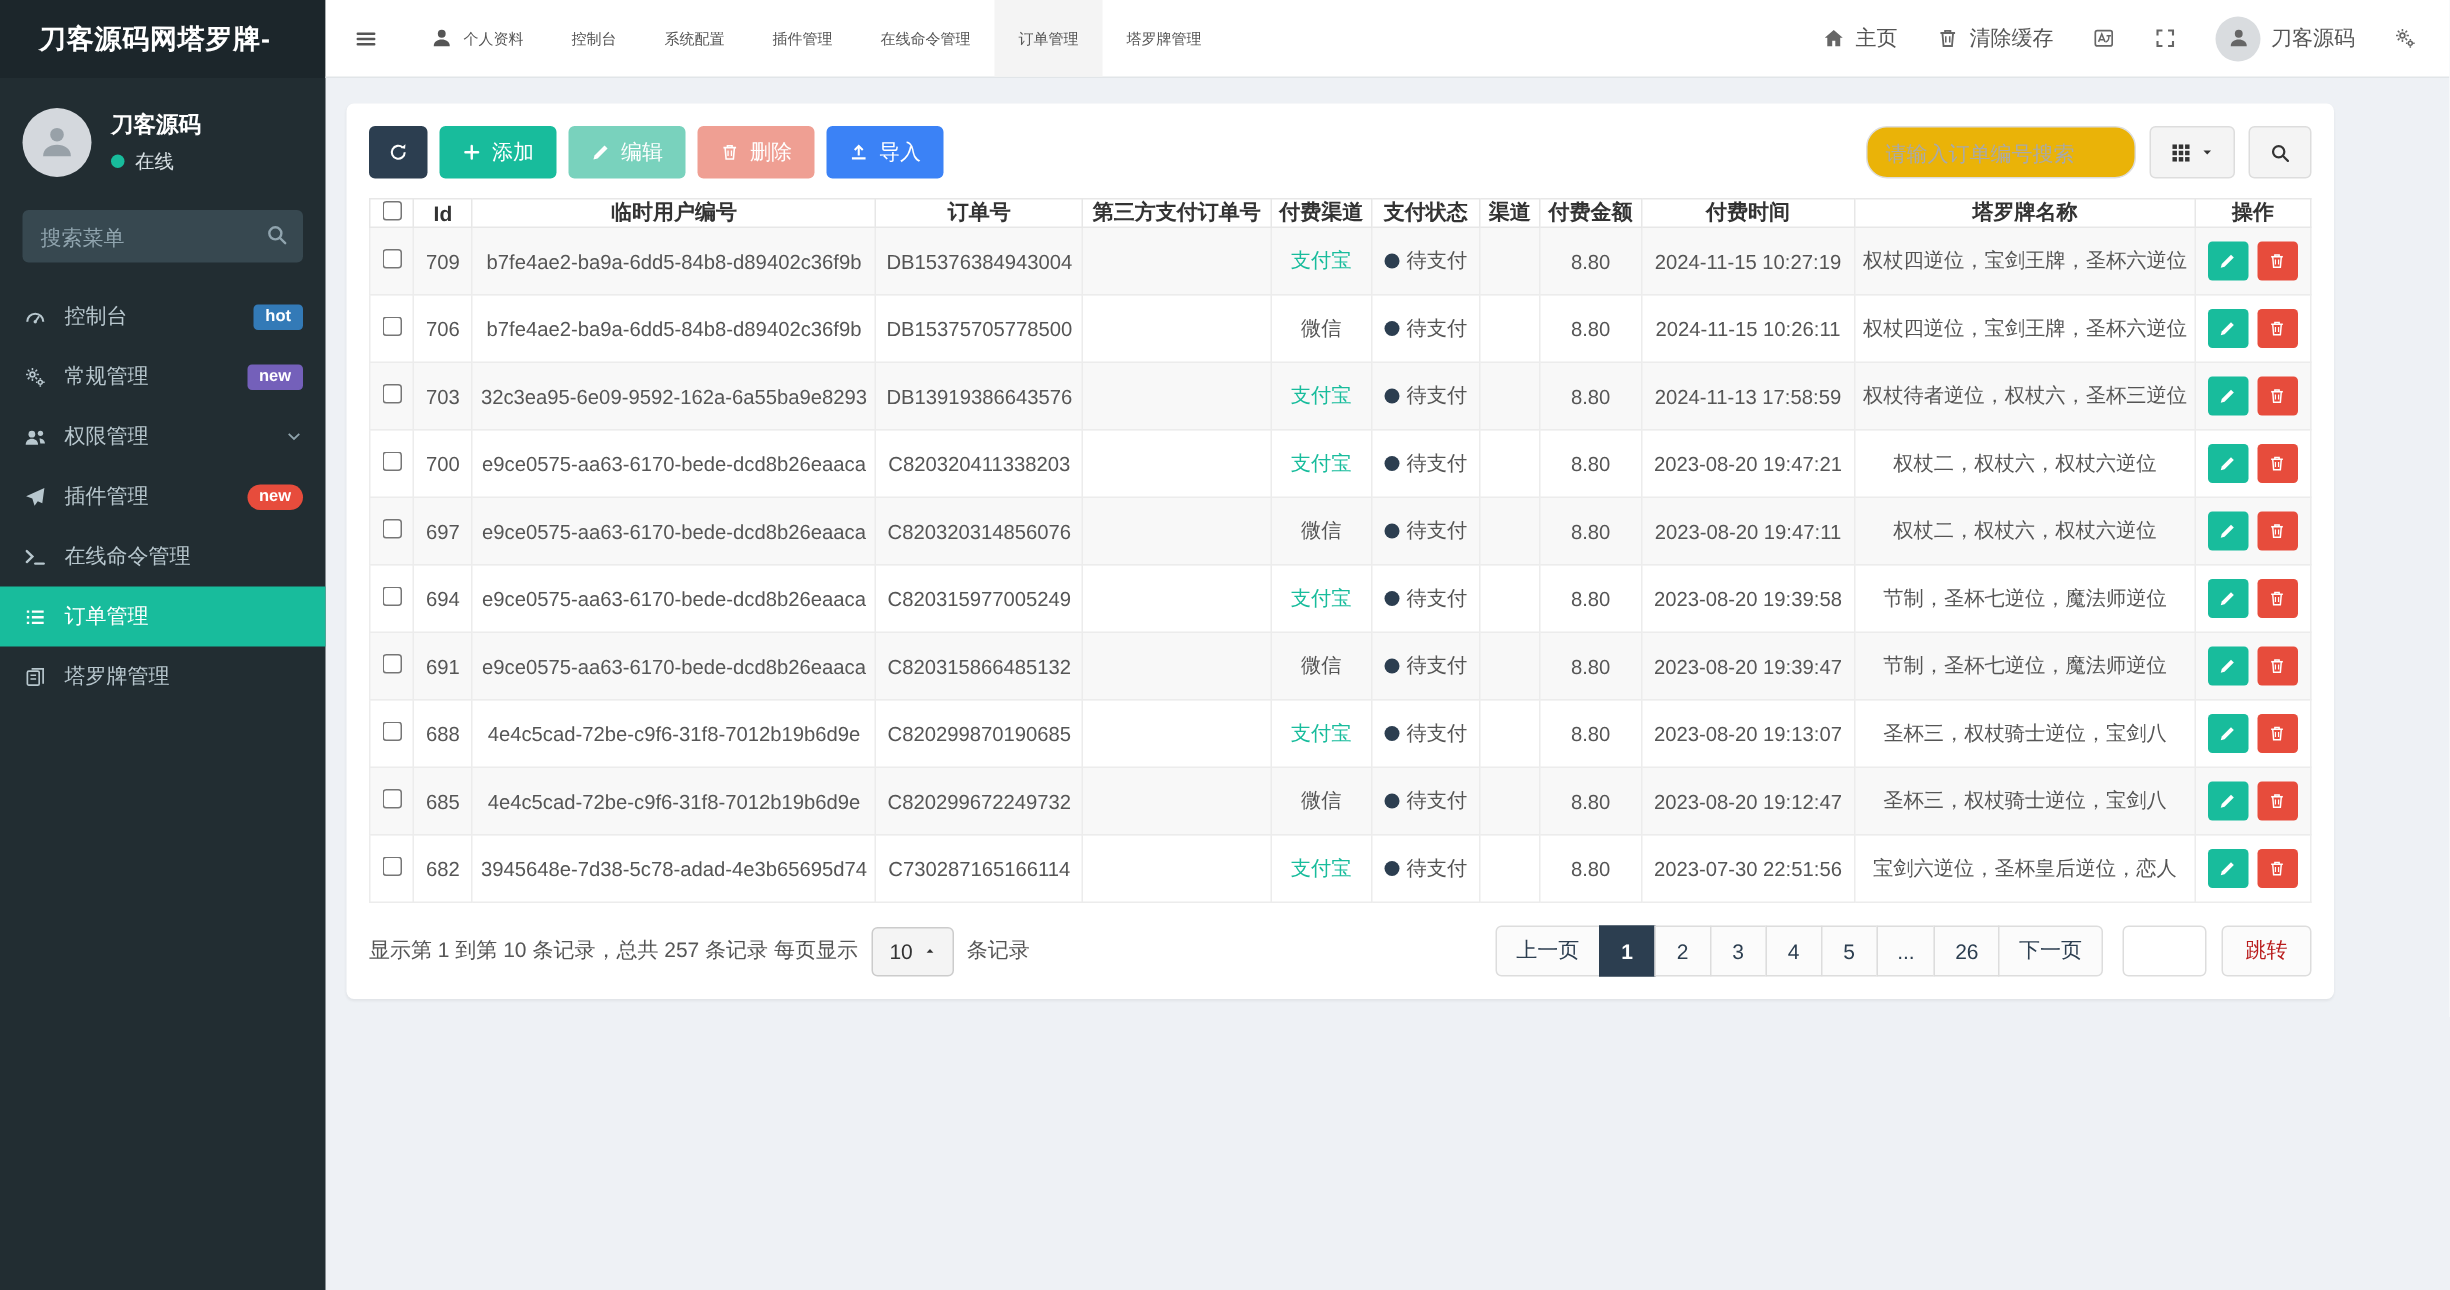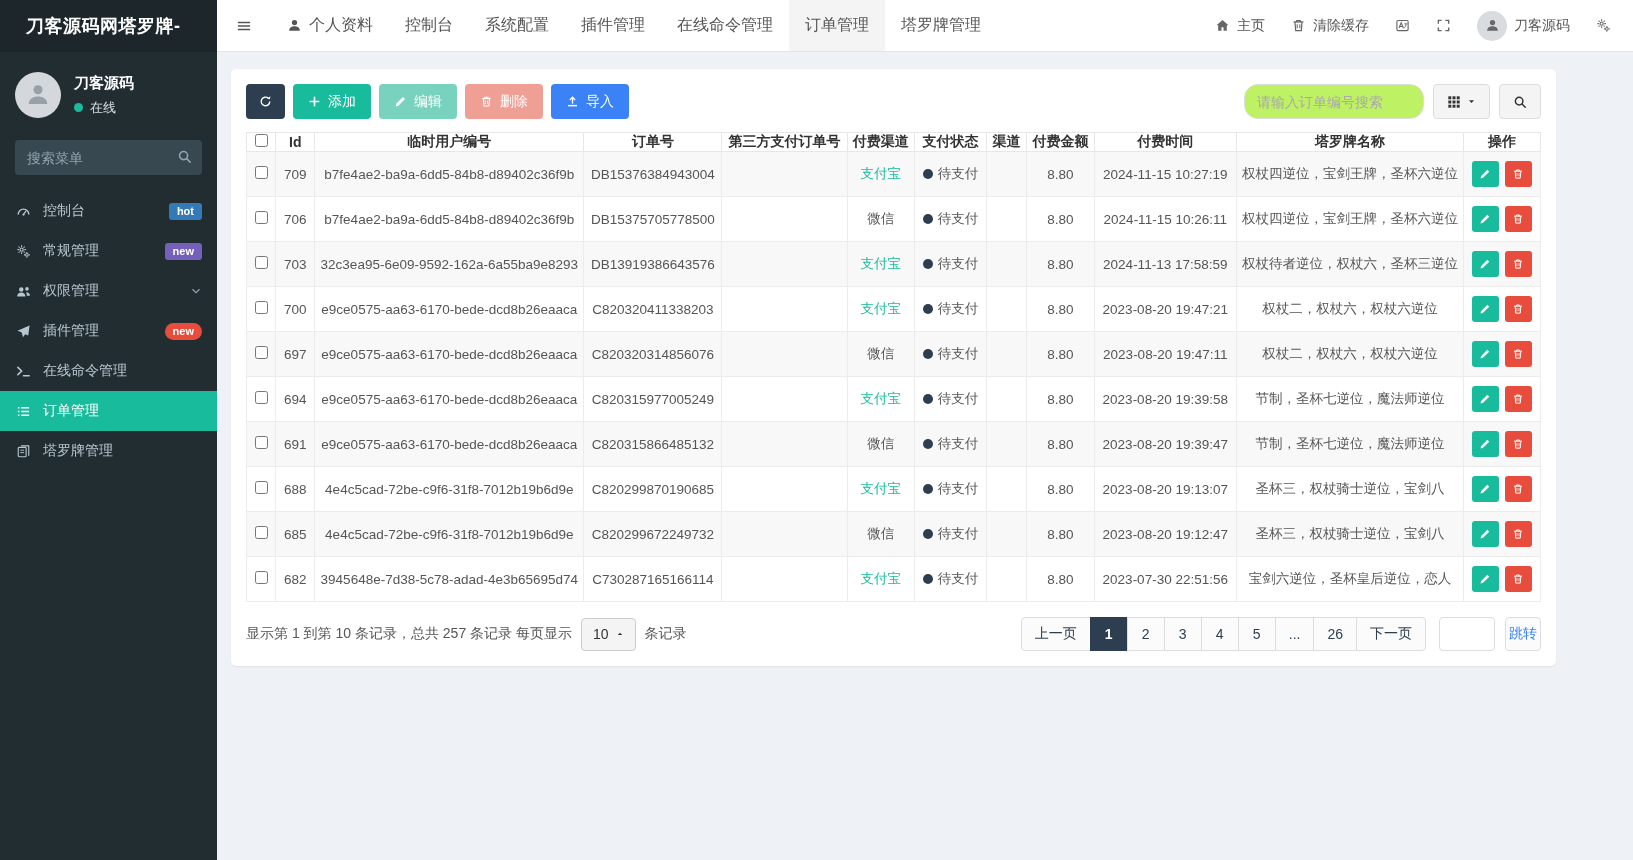--- a/index.html
+++ b/index.html
@@ -35,21 +35,21 @@
   .badge { margin-left:auto; font-size:11px; font-weight:bold; color:#fff; padding:3px 8px;
            border-radius:3px; line-height:1; }
   .badge.pill { border-radius:10px; }
   .chevron { margin-left:auto; font-size:12px; color:#8fa3ac; }
 
   
   .main { flex:1; display:flex; flex-direction:column; min-width:0; }
   .topbar { height:52px; background:#fff; display:flex; align-items:stretch; border-bottom:1px solid #e1e5e8; flex-shrink:0; }
   .hamburger { display:flex; align-items:center; padding:0 19px; color:#555; font-size:16px; cursor:pointer; }
   .tabs { display:flex; }
-  .tab { display:flex; align-items:center; gap:7px; padding:0 16px; font-size:16px; color:#555; cursor:pointer; white-space:nowrap; }
+  .tab { display:flex; align-items:center; gap:7px; padding:0 16px; font-size:10px; color:#555; cursor:pointer; white-space:nowrap; }
   .tab.active { background:#f4f4f4; }
   .tab .mi-icon { width:auto; }
   .topbar-right { margin-left:auto; display:flex; align-items:center; gap:26px; padding-right:22px; color:#555; }
   .tb-item { display:flex; align-items:center; gap:7px; cursor:pointer; font-size:14px; color:#555; text-decoration:none;justify-content:center; }
   .tb-item .ic { font-size:15px; color:#666; }
 
   
   .content { flex:1; padding:17px 77px 17px 14px; overflow:hidden; }
   .card { background:#fff; border-radius:5px; padding:15px; box-shadow:0 1px 2px rgba(0,0,0,.06); }
 
@@ -57,21 +57,21 @@
   .btn { height:35px; border:none; border-radius:4px; color:#fff; font-size:14px; font-family:inherit;
          display:inline-flex; align-items:center; gap:7px; padding:0 15px; margin-right:8px; cursor:pointer; }
   .btn .ic { font-size:13px; }
   .btn-refresh { background:#2c3e50; padding:0 13px; }
   .btn-add { background:#18bc9c; }
   .btn-edit { background:#79d2bd; }
   .btn-del { background:#ef9f93; }
   .btn-import { background:#3b82f6; }
   .search-group { margin-left:auto; display:flex; align-items:center; gap:9px; }
   .search-input { width:180px; height:35px; border:1px solid #ddd; border-radius:14px; padding:0 12px;
-                  font-size:14px; color:#555; font-family:inherit; background:#bef264; }
+                  font-size:14px; color:#555; font-family:inherit; background:#eab308; }
   .search-input::placeholder { color:#a9a9a9; }
   .tool-btn { height:35px; background:#f4f4f4; border:1px solid #ddd; border-radius:4px; color:#333;
               display:inline-flex; align-items:center; gap:6px; padding:0 13px; cursor:pointer; font-size:14px; }
   .tool-btn .caret { font-size:9px; }
 
   
   table.orders-table { width:100%; border-collapse:collapse; font-size:13.5px; color:#555;
                        border:1px solid #e7e7e7; }
   .orders-table th { font-size:14px; font-weight:bold; color:#333; padding:0 5px; text-align:center;
                      border:1px solid #e7e7e7; white-space:nowrap; background:#fff; }
@@ -92,22 +92,22 @@
   .page-size-btn .caret { font-size:8px; }
   .pages { margin-left:auto; display:flex; list-style:none; }
   .page-item { min-width:38px; height:34px; border:1px solid #ddd; background:#fbfbfb; color:#2c3e50;
                display:flex; align-items:center; justify-content:center; padding:0 13px; margin-left:-1px;
                cursor:pointer; font-size:14px; }
   .page-item:first-child { border-radius:4px 0 0 4px; margin-left:0; }
   .page-item:last-child { border-radius:0 4px 4px 0; }
   .page-item.active { background:#2c3e50; border-color:#2c3e50; color:#fff; font-weight:bold; }
   .jump-input { width:56px; height:34px; border:1px solid #ddd; border-radius:4px; margin-left:13px;
                 padding:0 8px; font-family:inherit; font-size:14px; }
-  .jump-btn { height:34px; padding:0 3px; background:#fbfbfb; border:1px solid #ddd; border-radius:4px;
-              margin-left:10px; color:#3b82f6; cursor:pointer; font-size:14px; font-family:inherit; }
+  .jump-btn { height:34px; padding:0 15px; background:#fbfbfb; border:1px solid #ddd; border-radius:4px;
+              margin-left:10px; color:#b91c1c; cursor:pointer; font-size:14px; font-family:inherit; }
 </style>
 </head>
 <body>
 
 <div class="app">
 
   <aside class="sidebar">
     <div class="brand">
       <span>刀客源码网塔罗牌-</span>
     </div>

